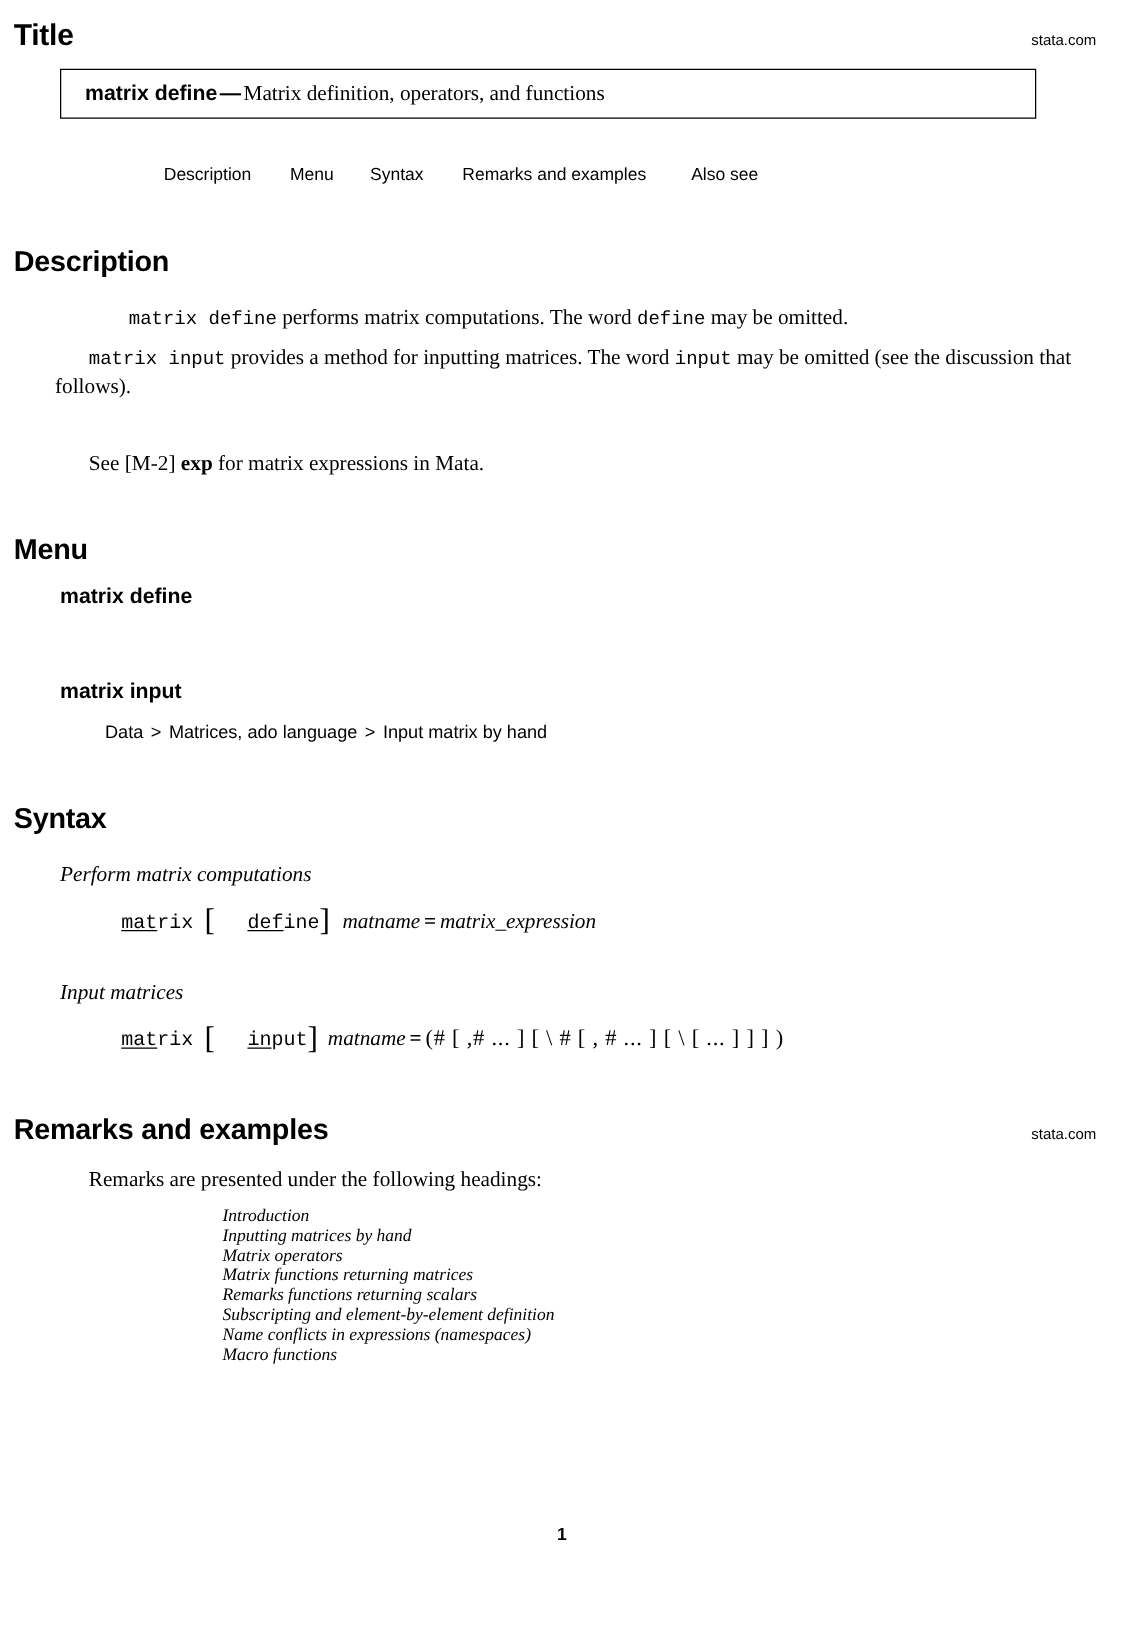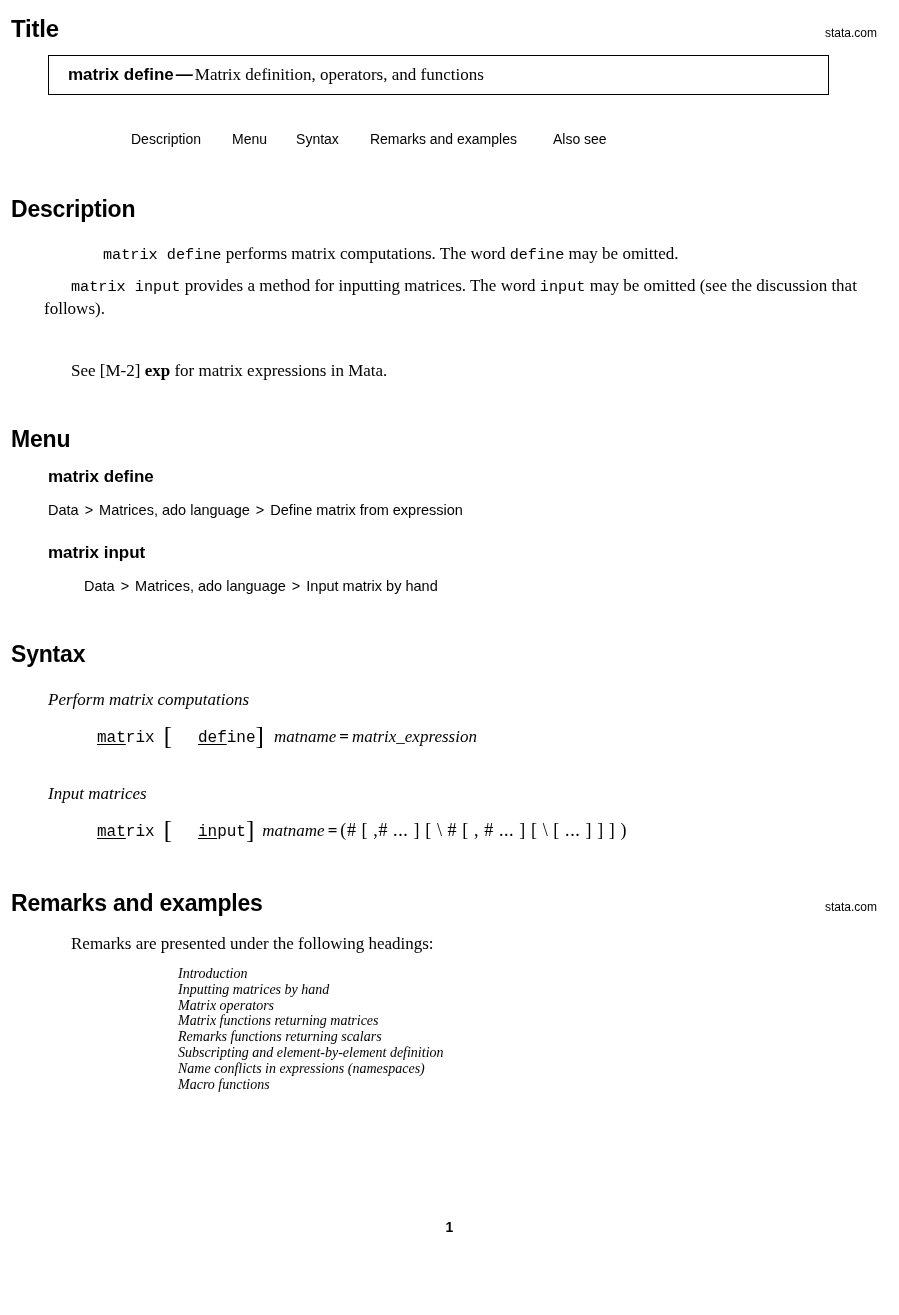--- a/index.html
+++ b/index.html
@@ -251,23 +251,20 @@
   </div>
 
 
   <div class="para" style="left:71px; top:360px; width:806px;">
     <span>See [M-2] </span><span class="bold">exp</span><span> for matrix expressions in Mata.</span>
   </div>
 
   <div class="section-head" style="top:428px;">Menu</div>
 
   <div class="menu-sub" style="top:468px;">matrix define</div>
-  <div class="menu-path" style="top:503px;">
-    <span>Data</span><span class="sep">&gt;</span><span>Matrices, ado language</span><span class="sep">&gt;</span><span>Define matrix from expression</span>
-  </div>
 
   <div class="menu-sub" style="top:544px;">matrix input</div>
   <div class="menu-path" style="top:579px;margin-left:36px;">
     <span>Data</span><span class="sep">&gt;</span><span>Matrices, ado language</span><span class="sep">&gt;</span><span>Input matrix by hand</span>
   </div>
 
   <div class="section-head" style="top:643px;">Syntax</div>
 
   <div class="syn-label" style="top:691px;">Perform matrix computations</div>
 

